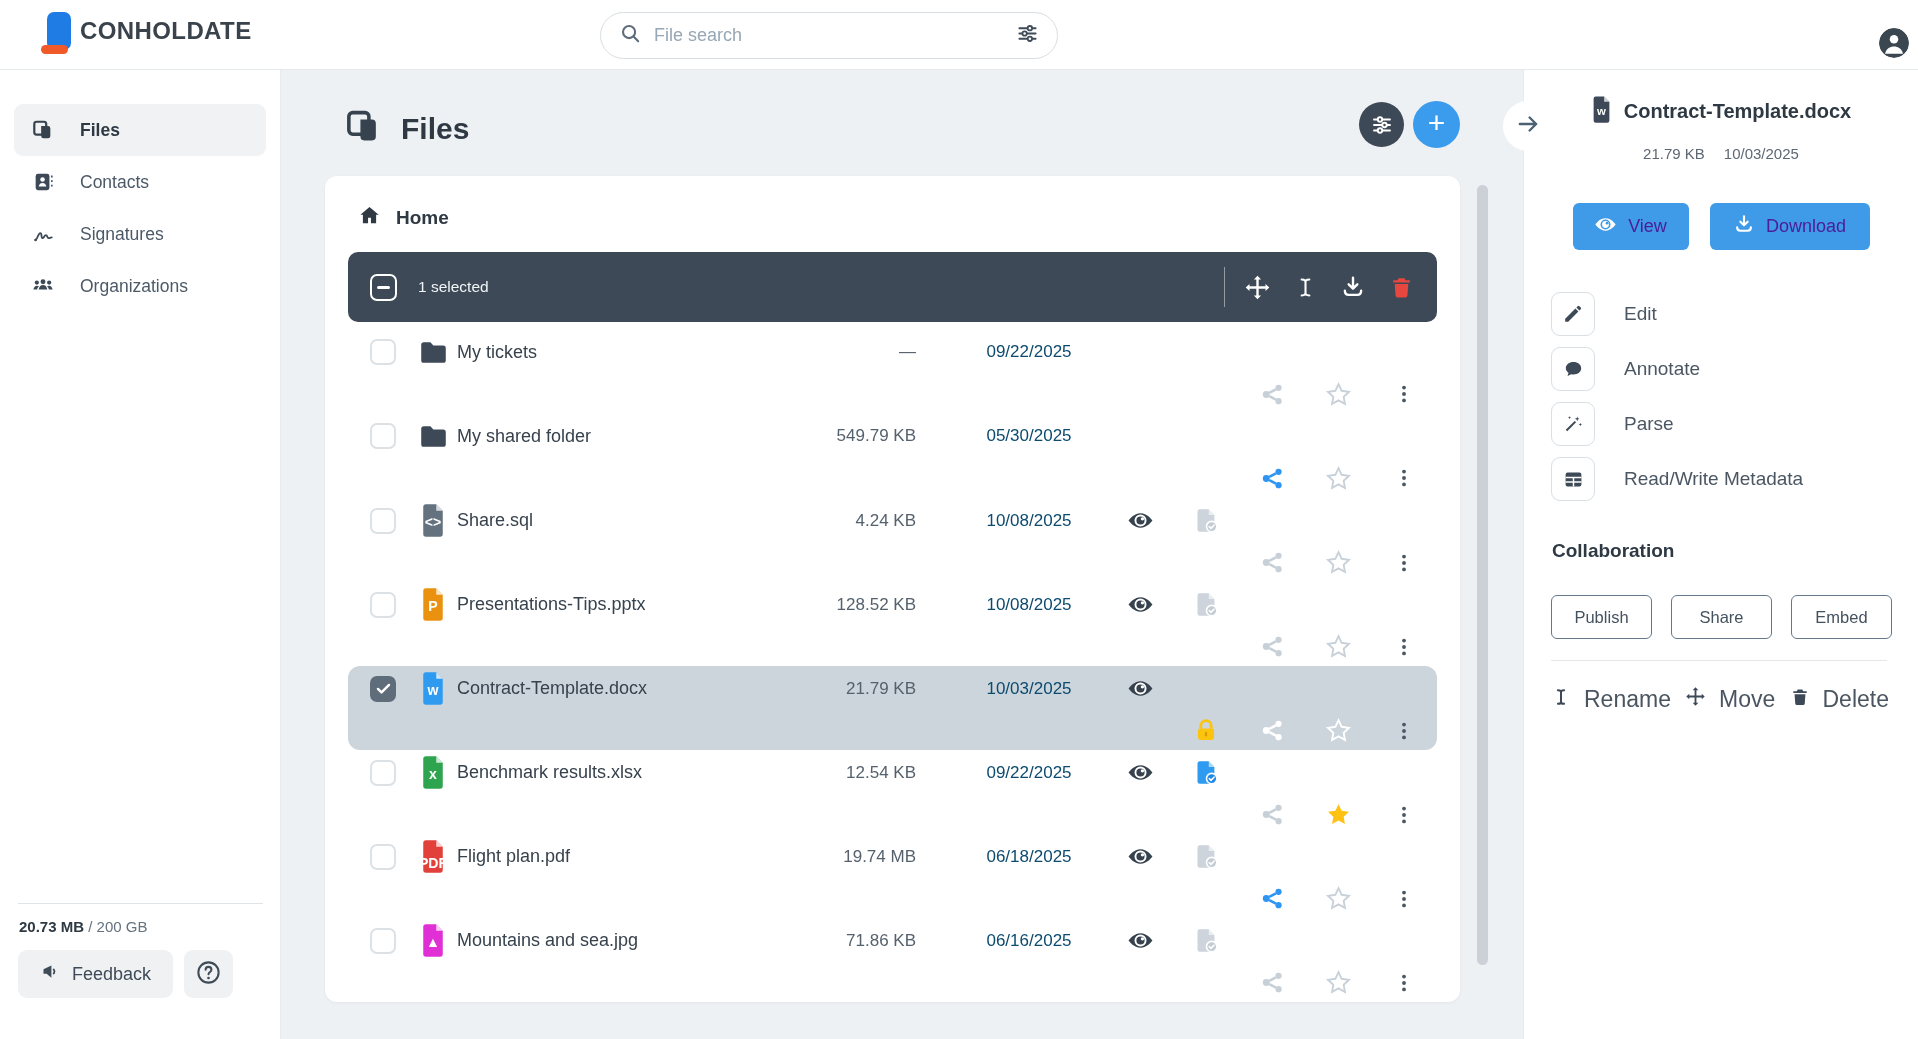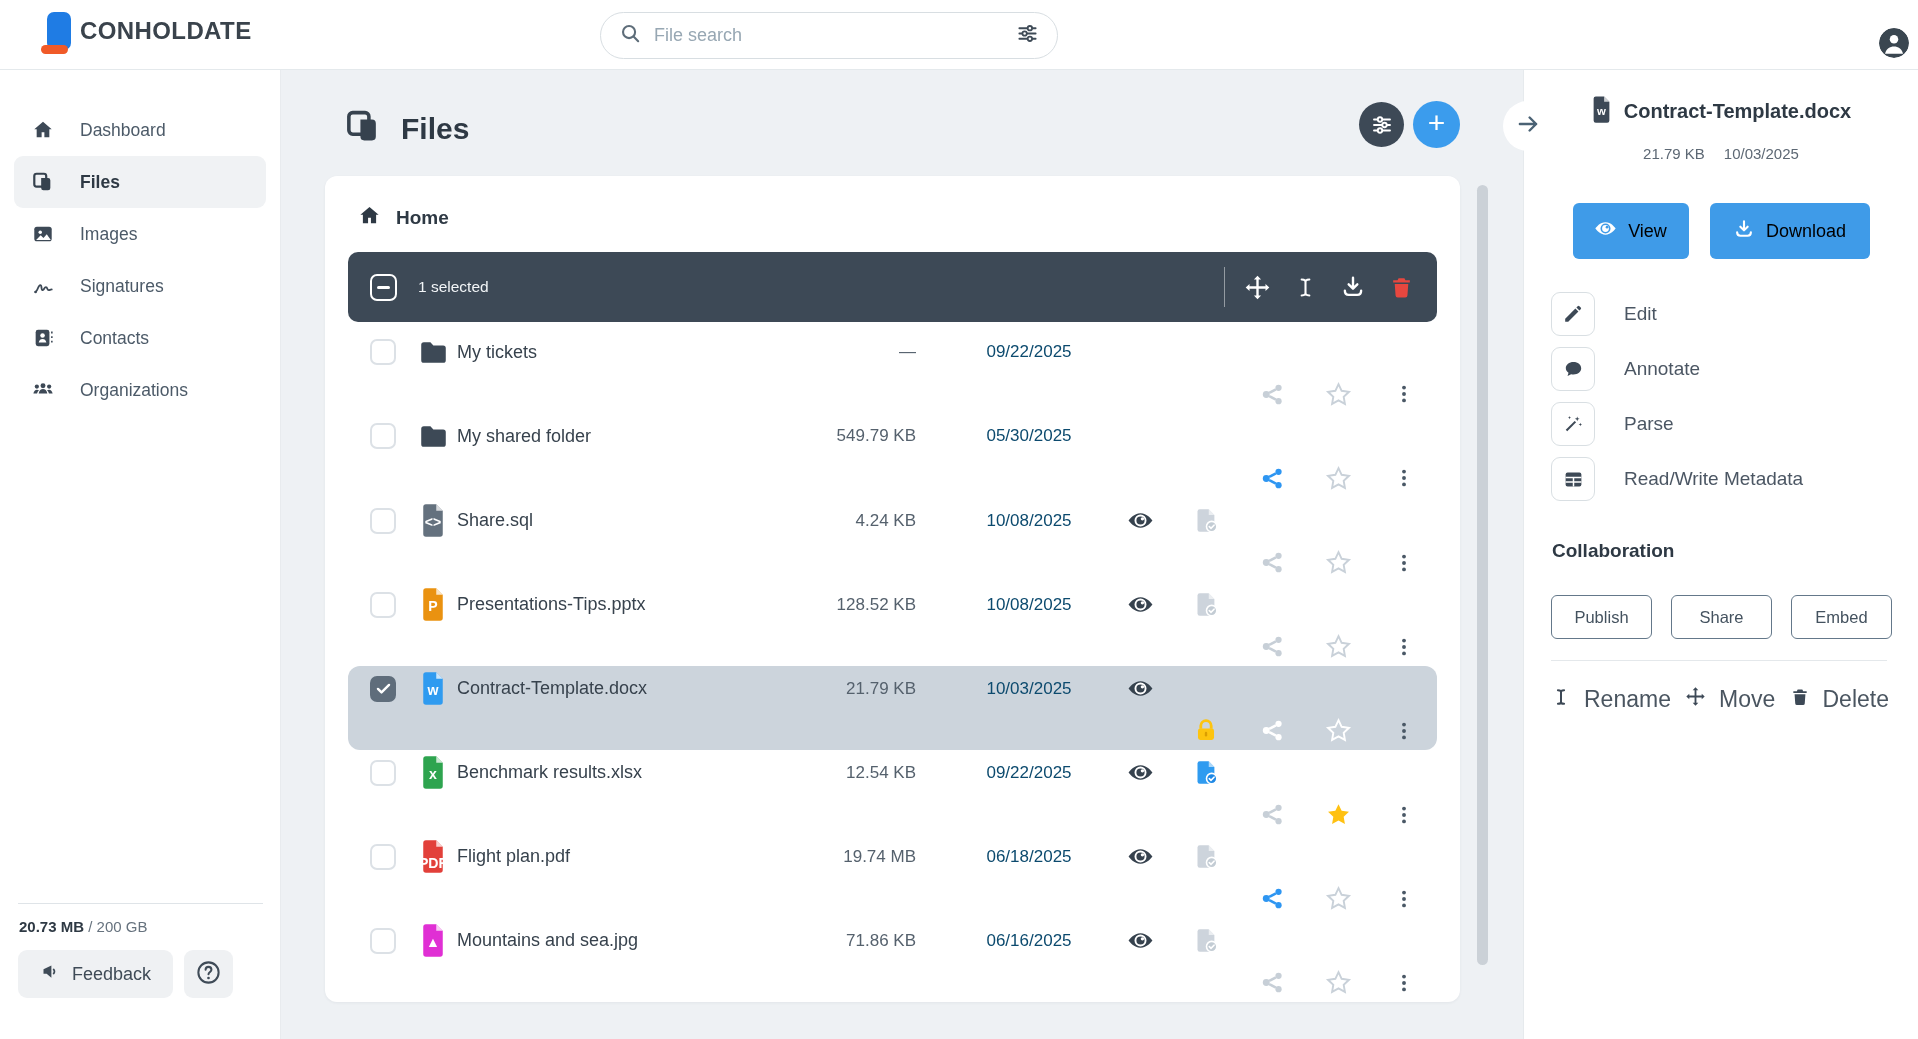--- a/index.html
+++ b/index.html
@@ -103,21 +103,21 @@
     background:#fff; border-left:1px solid #e6eaed; }
   .notch { position:absolute; left:-21px; top:31px; width:50px; height:50px; border-radius:50%;
     background:#fff; display:flex; align-items:center; justify-content:center; cursor:pointer; }
   .p-title-row { position:absolute; left:0; top:26px; width:100%; display:flex;
     align-items:center; justify-content:center; gap:12px; }
   .p-title { font-size:20px; font-weight:700; color:#2e3944; }
   .p-meta { position:absolute; left:0; top:75px; width:100%; display:flex;
     justify-content:center; gap:19px; font-size:15px; color:#5d6874; }
   .p-btns { position:absolute; left:0; top:133px; width:100%; display:flex;
     justify-content:center; gap:21px; }
-  .p-btn { height:56px; border:none; border-radius:6px; background:#3f9be8; color:#000000;
+  .p-btn { height:47px; border:none; border-radius:6px; background:#3f9be8; color:#4c1d95;
     font-size:18px; font-family:inherit; display:flex; align-items:center; justify-content:center;
     gap:11px; cursor:pointer; }
   .p-btn.view { width:116px; } .p-btn.download { width:160px; }
   .p-actions { position:absolute; left:27px; top:222px; display:flex; flex-direction:column; gap:11px; }
   .p-act { display:flex; align-items:center; cursor:pointer; }
   .p-act .abox { width:44px; height:44px; border:1px solid #d9dfe3; border-radius:9px;
     display:flex; align-items:center; justify-content:center; background:#fff; }
   .p-act .albl { margin-left:29px; font-size:19px; color:#4b5663; }
   .collab-title { position:absolute; left:28px; top:470px; font-size:19px; font-weight:700; color:#2e3944; }
   .collab-btns { position:absolute; left:27px; top:525px; width:341px; display:flex; justify-content:space-between; }
@@ -164,66 +164,48 @@
     <svg width="30" height="30" viewBox="0 0 24 24">
         <circle cx="12" cy="12" r="12" fill="#3a4650"></circle>
         <circle cx="12" cy="9" r="3.4" fill="#fff"></circle>
         <path d="M4.8 20.5c1-4 3.8-5.8 7.2-5.8s6.2 1.8 7.2 5.8z" fill="#fff"></path>
       </svg>
   </div>
 </div>
 
 <div class="sidebar">
   <div class="nav">
-    <div class="nav-item">
-      <span class="nicon">
-          <svg viewBox="0 0 24 24" width="22" height="22" fill="#3d4956">
-            <path d="M12 3l9.5 8.2h-2.6V20h-5.4v-5.6h-3V20H5.1v-8.8H2.5z"></path>
-          </svg>
-        </span>
-      <span class="nlabel">Dashboard</span>
-    </div>
     <div class="nav-item active">
       <span class="nicon">
           <svg viewBox="0 0 24 24" width="22" height="22">
             <rect x="2.5" y="3" width="13" height="14" rx="2.5" fill="none" stroke="#36424e" stroke-width="2.4"></rect>
             <path d="M10 7.5h7.5A2.5 2.5 0 0120 10v8.5A2.5 2.5 0 0117.5 21H12.5A2.5 2.5 0 0110 18.5z" fill="#36424e"></path>
           </svg>
         </span>
       <span class="nlabel">Files</span>
-    </div>
-    <div class="nav-item">
-      <span class="nicon">
-          <svg viewBox="0 0 24 24" width="22" height="22">
-            <rect x="2.5" y="4" width="19" height="16" rx="2.8" fill="#3d4956"></rect>
-            <circle cx="9" cy="10" r="1.9" fill="#fff"></circle>
-            <path d="M4.5 18.5l5-5.2 3 3.1 3.6-4.2 4.4 6.3z" fill="#fff"></path>
-          </svg>
-        </span>
-      <span class="nlabel">Images</span>
-    </div>
-    <div class="nav-item">
-      <span class="nicon">
-          <svg viewBox="0 0 24 24" width="22" height="22" fill="none" stroke="#3d4956" stroke-width="2" stroke-linecap="round">
-            <path d="M3.5 18.5c2.6 0 3-7.5 5.6-7.5 2 0 .5 5.5 2.6 5.5 1.6 0 1.5-3.2 3.5-3.2s1 3.2 3 3.2c1.2 0 1.7-.8 3.3-.8"></path>
-            <circle cx="4" cy="18.6" r="1.3" fill="#3d4956" stroke="none"></circle>
-          </svg>
-        </span>
-      <span class="nlabel">Signatures</span>
     </div>
     <div class="nav-item">
       <span class="nicon">
           <svg viewBox="0 0 24 24" width="22" height="22">
             <rect x="4" y="3" width="15" height="18" rx="2.6" fill="#3d4956"></rect>
             <circle cx="11.5" cy="9.3" r="2.5" fill="#fff"></circle>
             <path d="M7.3 17c.6-2.7 2.1-3.8 4.2-3.8s3.6 1.1 4.2 3.8z" fill="#fff"></path>
             <path d="M20.8 6h1.7M20.8 11h1.7M20.8 16h1.7" stroke="#3d4956" stroke-width="2"></path>
           </svg>
         </span>
       <span class="nlabel">Contacts</span>
+    </div>
+    <div class="nav-item">
+      <span class="nicon">
+          <svg viewBox="0 0 24 24" width="22" height="22" fill="none" stroke="#3d4956" stroke-width="2" stroke-linecap="round">
+            <path d="M3.5 18.5c2.6 0 3-7.5 5.6-7.5 2 0 .5 5.5 2.6 5.5 1.6 0 1.5-3.2 3.5-3.2s1 3.2 3 3.2c1.2 0 1.7-.8 3.3-.8"></path>
+            <circle cx="4" cy="18.6" r="1.3" fill="#3d4956" stroke="none"></circle>
+          </svg>
+        </span>
+      <span class="nlabel">Signatures</span>
     </div>
     <div class="nav-item">
       <span class="nicon">
           <svg viewBox="0 0 24 24" width="22" height="22" fill="#3d4956">
             <circle cx="12" cy="7.3" r="2.7"></circle>
             <path d="M7.3 15.8c.6-3.2 2.3-4.8 4.7-4.8s4.1 1.6 4.7 4.8z"></path>
             <circle cx="5.3" cy="8.3" r="2.3"></circle>
             <path d="M1.5 15.8c.5-2.8 2-4.2 3.9-4.2.8 0 1.6.2 2.2.8-1.1 1-1.8 2.2-2.1 3.4z"></path>
             <circle cx="18.7" cy="8.3" r="2.3"></circle>
             <path d="M22.5 15.8c-.5-2.8-2-4.2-3.9-4.2-.8 0-1.6.2-2.2.8 1.1 1 1.8 2.2 2.1 3.4z"></path>

